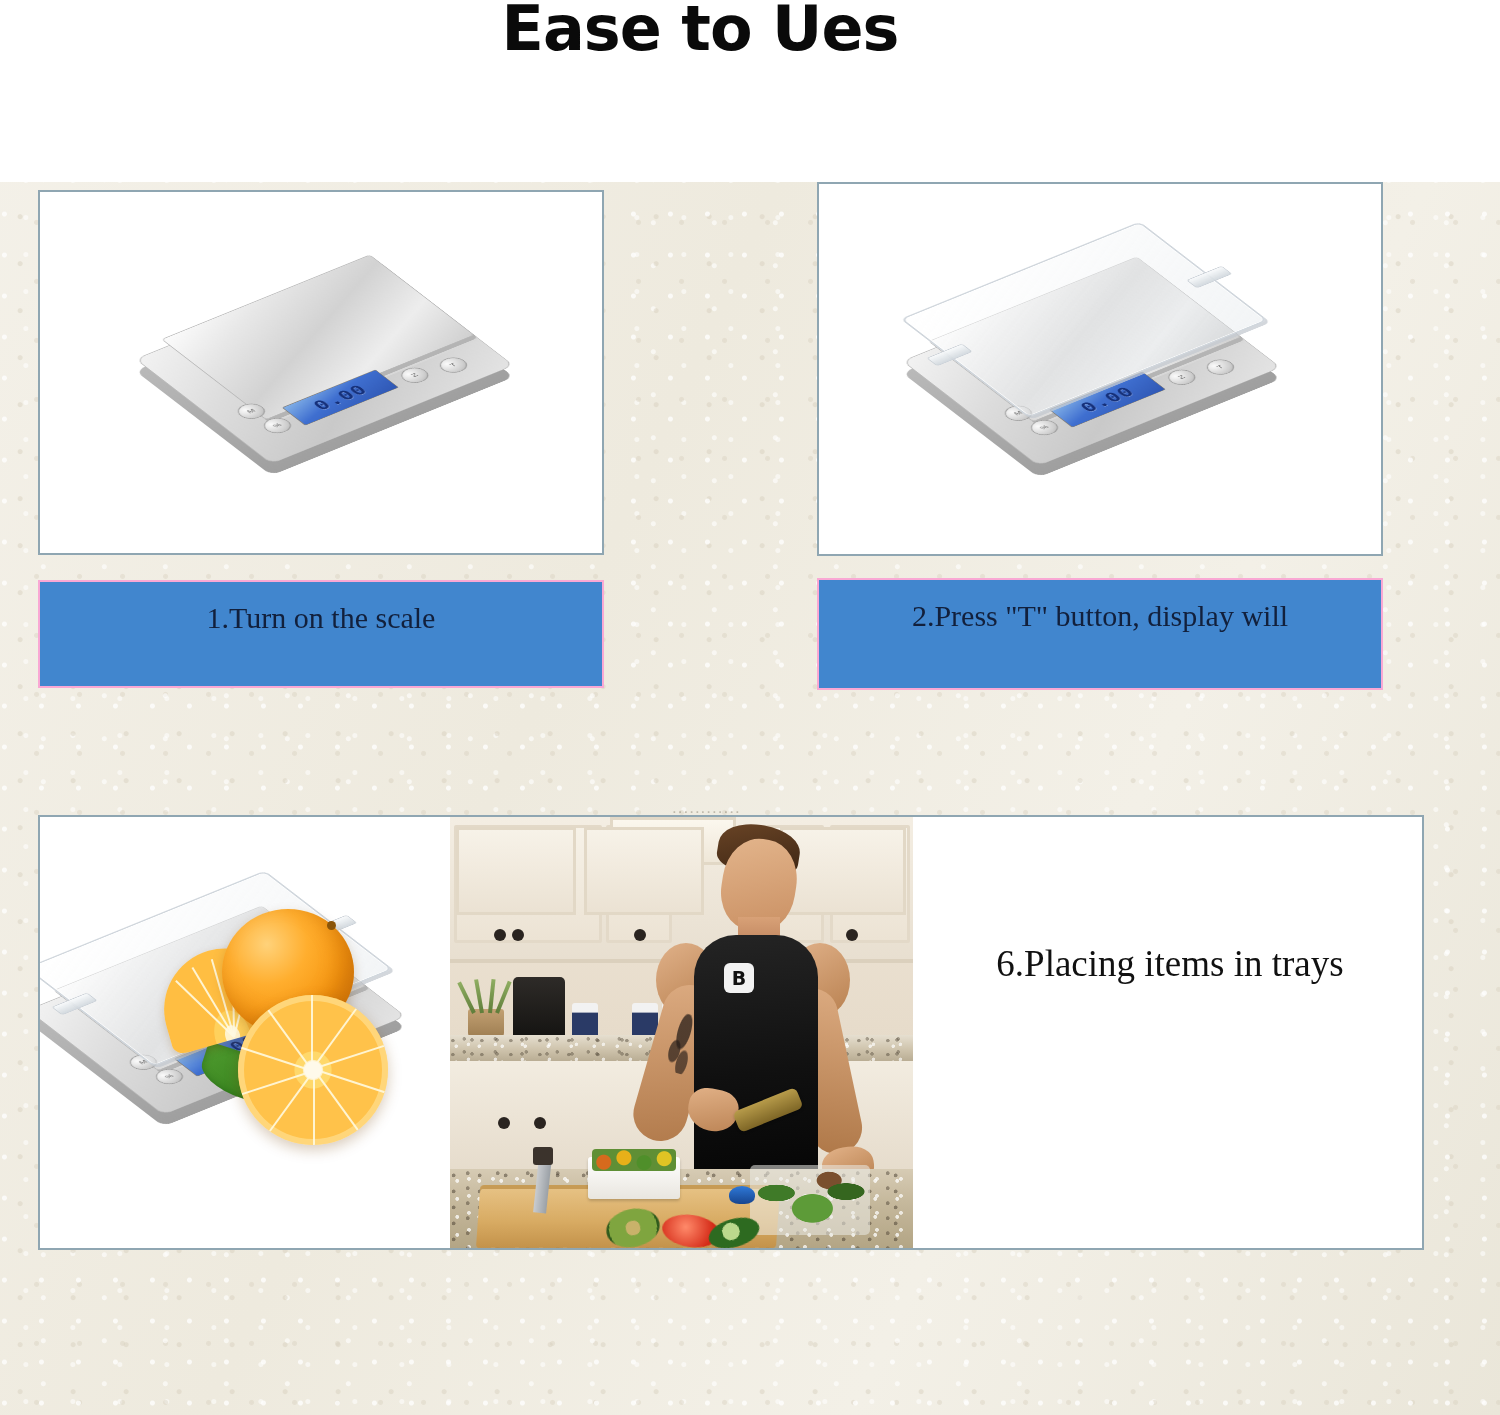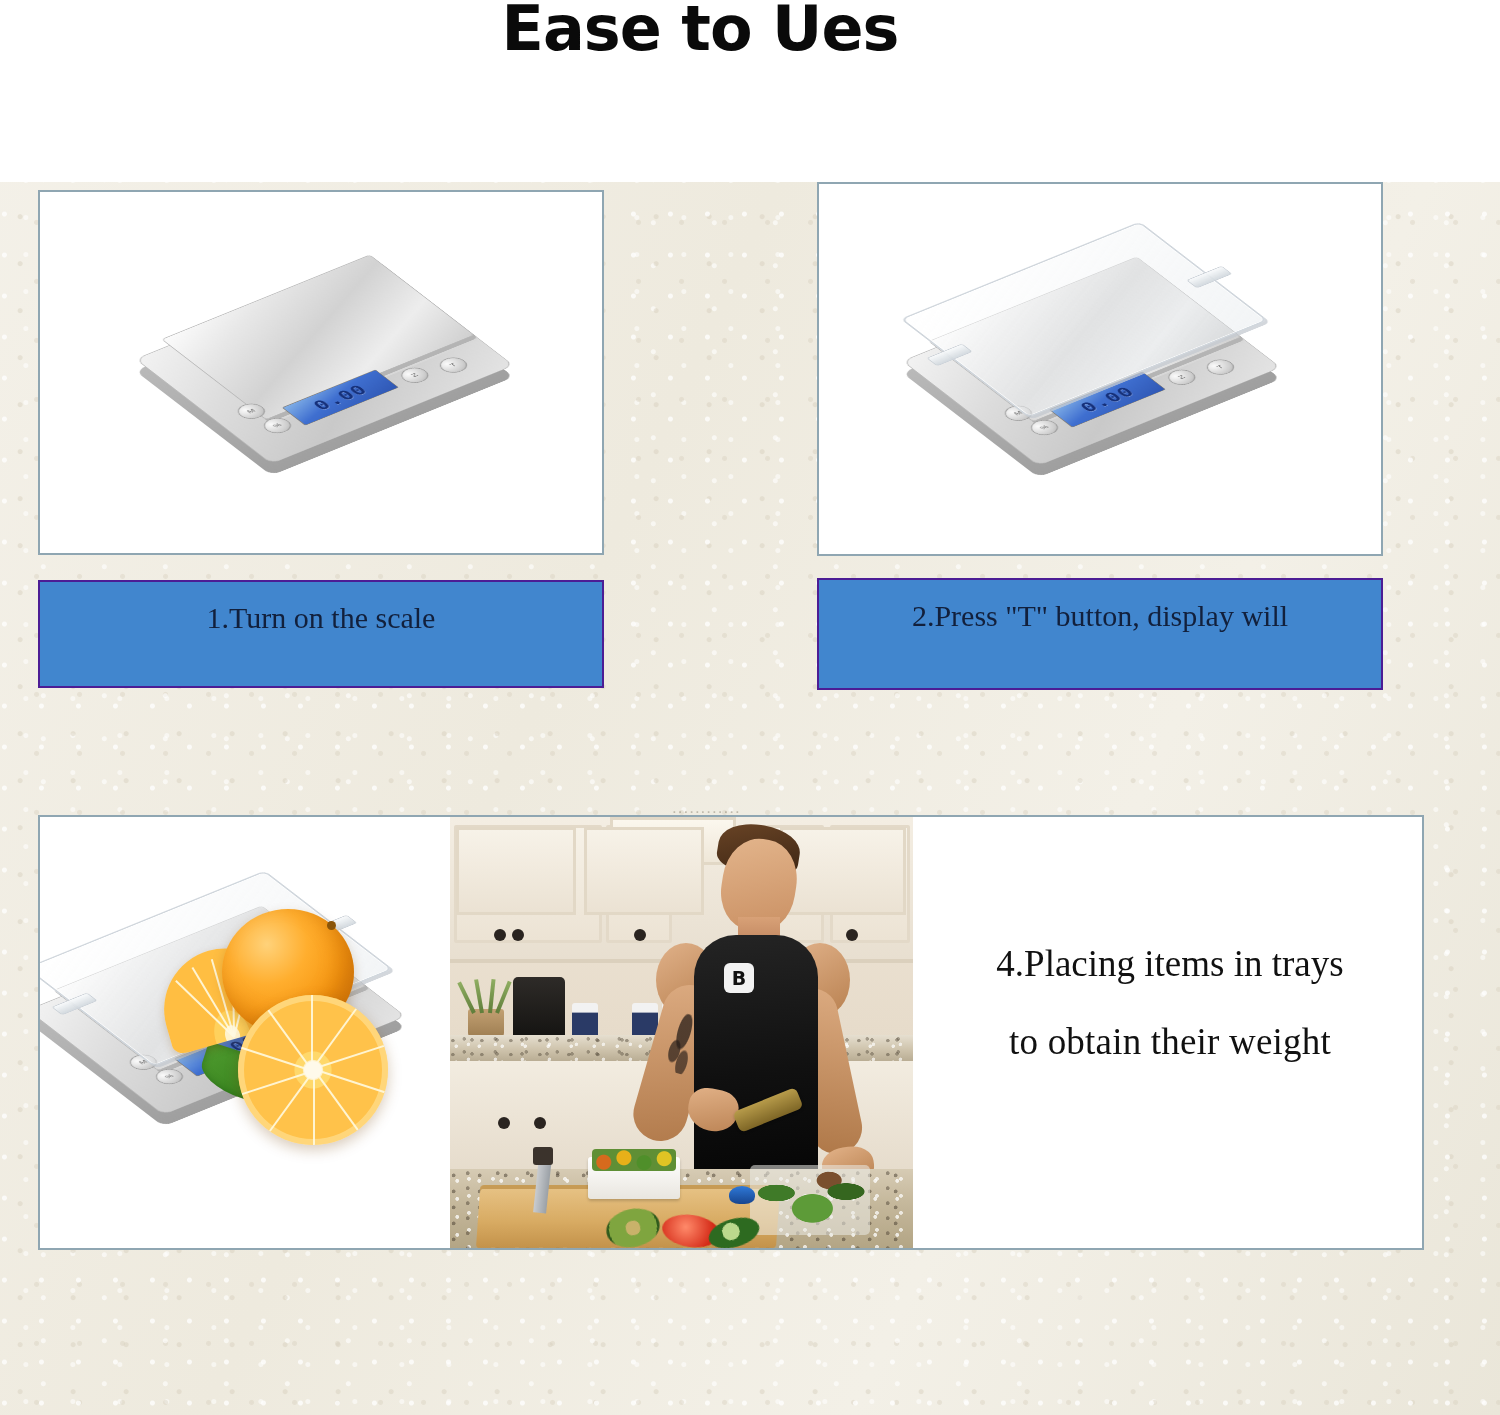--- a/index.html
+++ b/index.html
@@ -62,21 +62,21 @@
     overflow: hidden;
   }
   #panel-step1 { left: 38px;  top: 190px; width: 566px; height: 365px; }
   #panel-step2 { left: 817px; top: 182px; width: 566px; height: 374px; }
   #panel-step3 { left: 38px;  top: 815px; width: 1386px; height: 435px; }
 
   
   .caption-bar {
     position: absolute;
     background: #4186ce;
-    border: 2px solid #4c1d95;
+    border: 2px solid #f9a8d4;
     box-sizing: border-box;
     color: #12203c;
     text-align: center;
     font-size: 30px;
     line-height: 52px;
     padding-top: 10px;
   }
   #caption-step1 { left: 38px;  top: 580px; width: 566px; height: 108px; }
   #caption-step2 { left: 817px; top: 578px; width: 566px; height: 112px; }
 
@@ -664,15 +664,14 @@
   <div class="k-tray soft"></div>
   <div class="k-tray-food soft"></div>
   <div class="k-salad soft"></div>
   <div class="k-blue-cap soft"></div>
   <div class="k-avocado soft"></div>
   <div class="k-tomato soft"></div>
   <div class="k-cucumber soft"></div>
 </div>
 
 <div id="caption-step3">
-  <div class="line1">4.Placing items in trays</div>
-  <div class="line2">to obtain  their weight</div>
+  <div class="line1">6.Placing items in trays</div>
 </div>
 
 </body></html>

